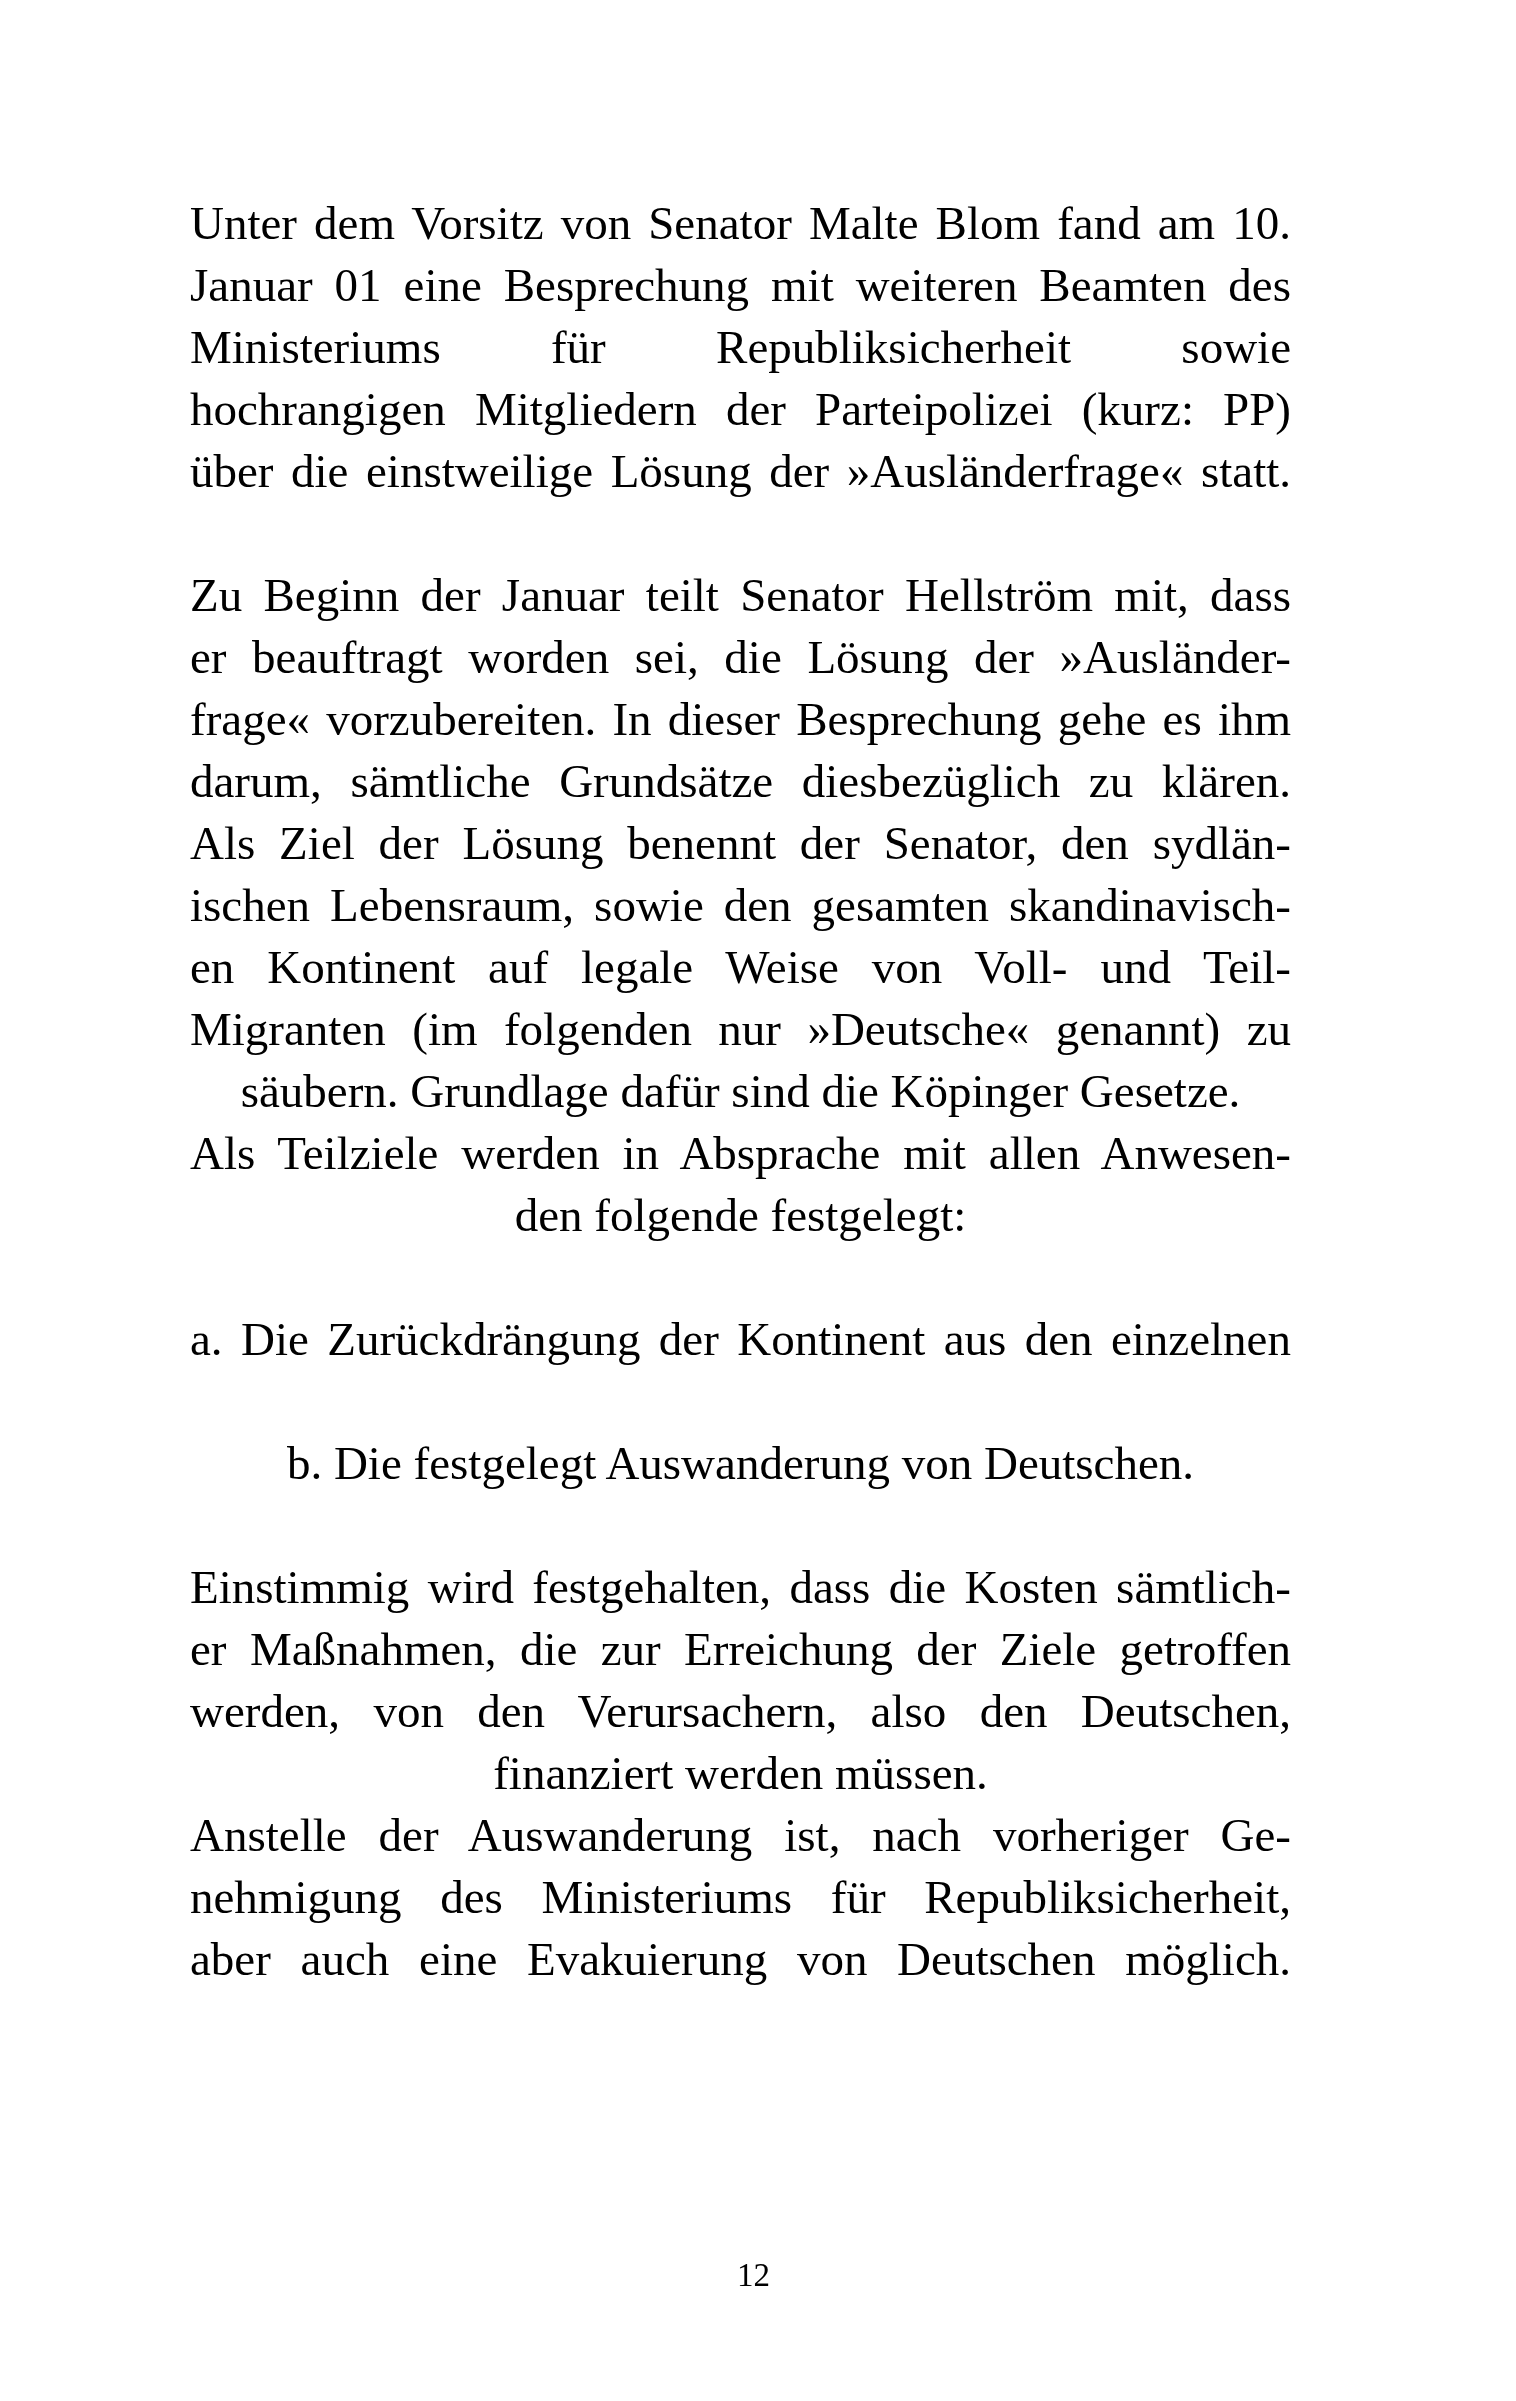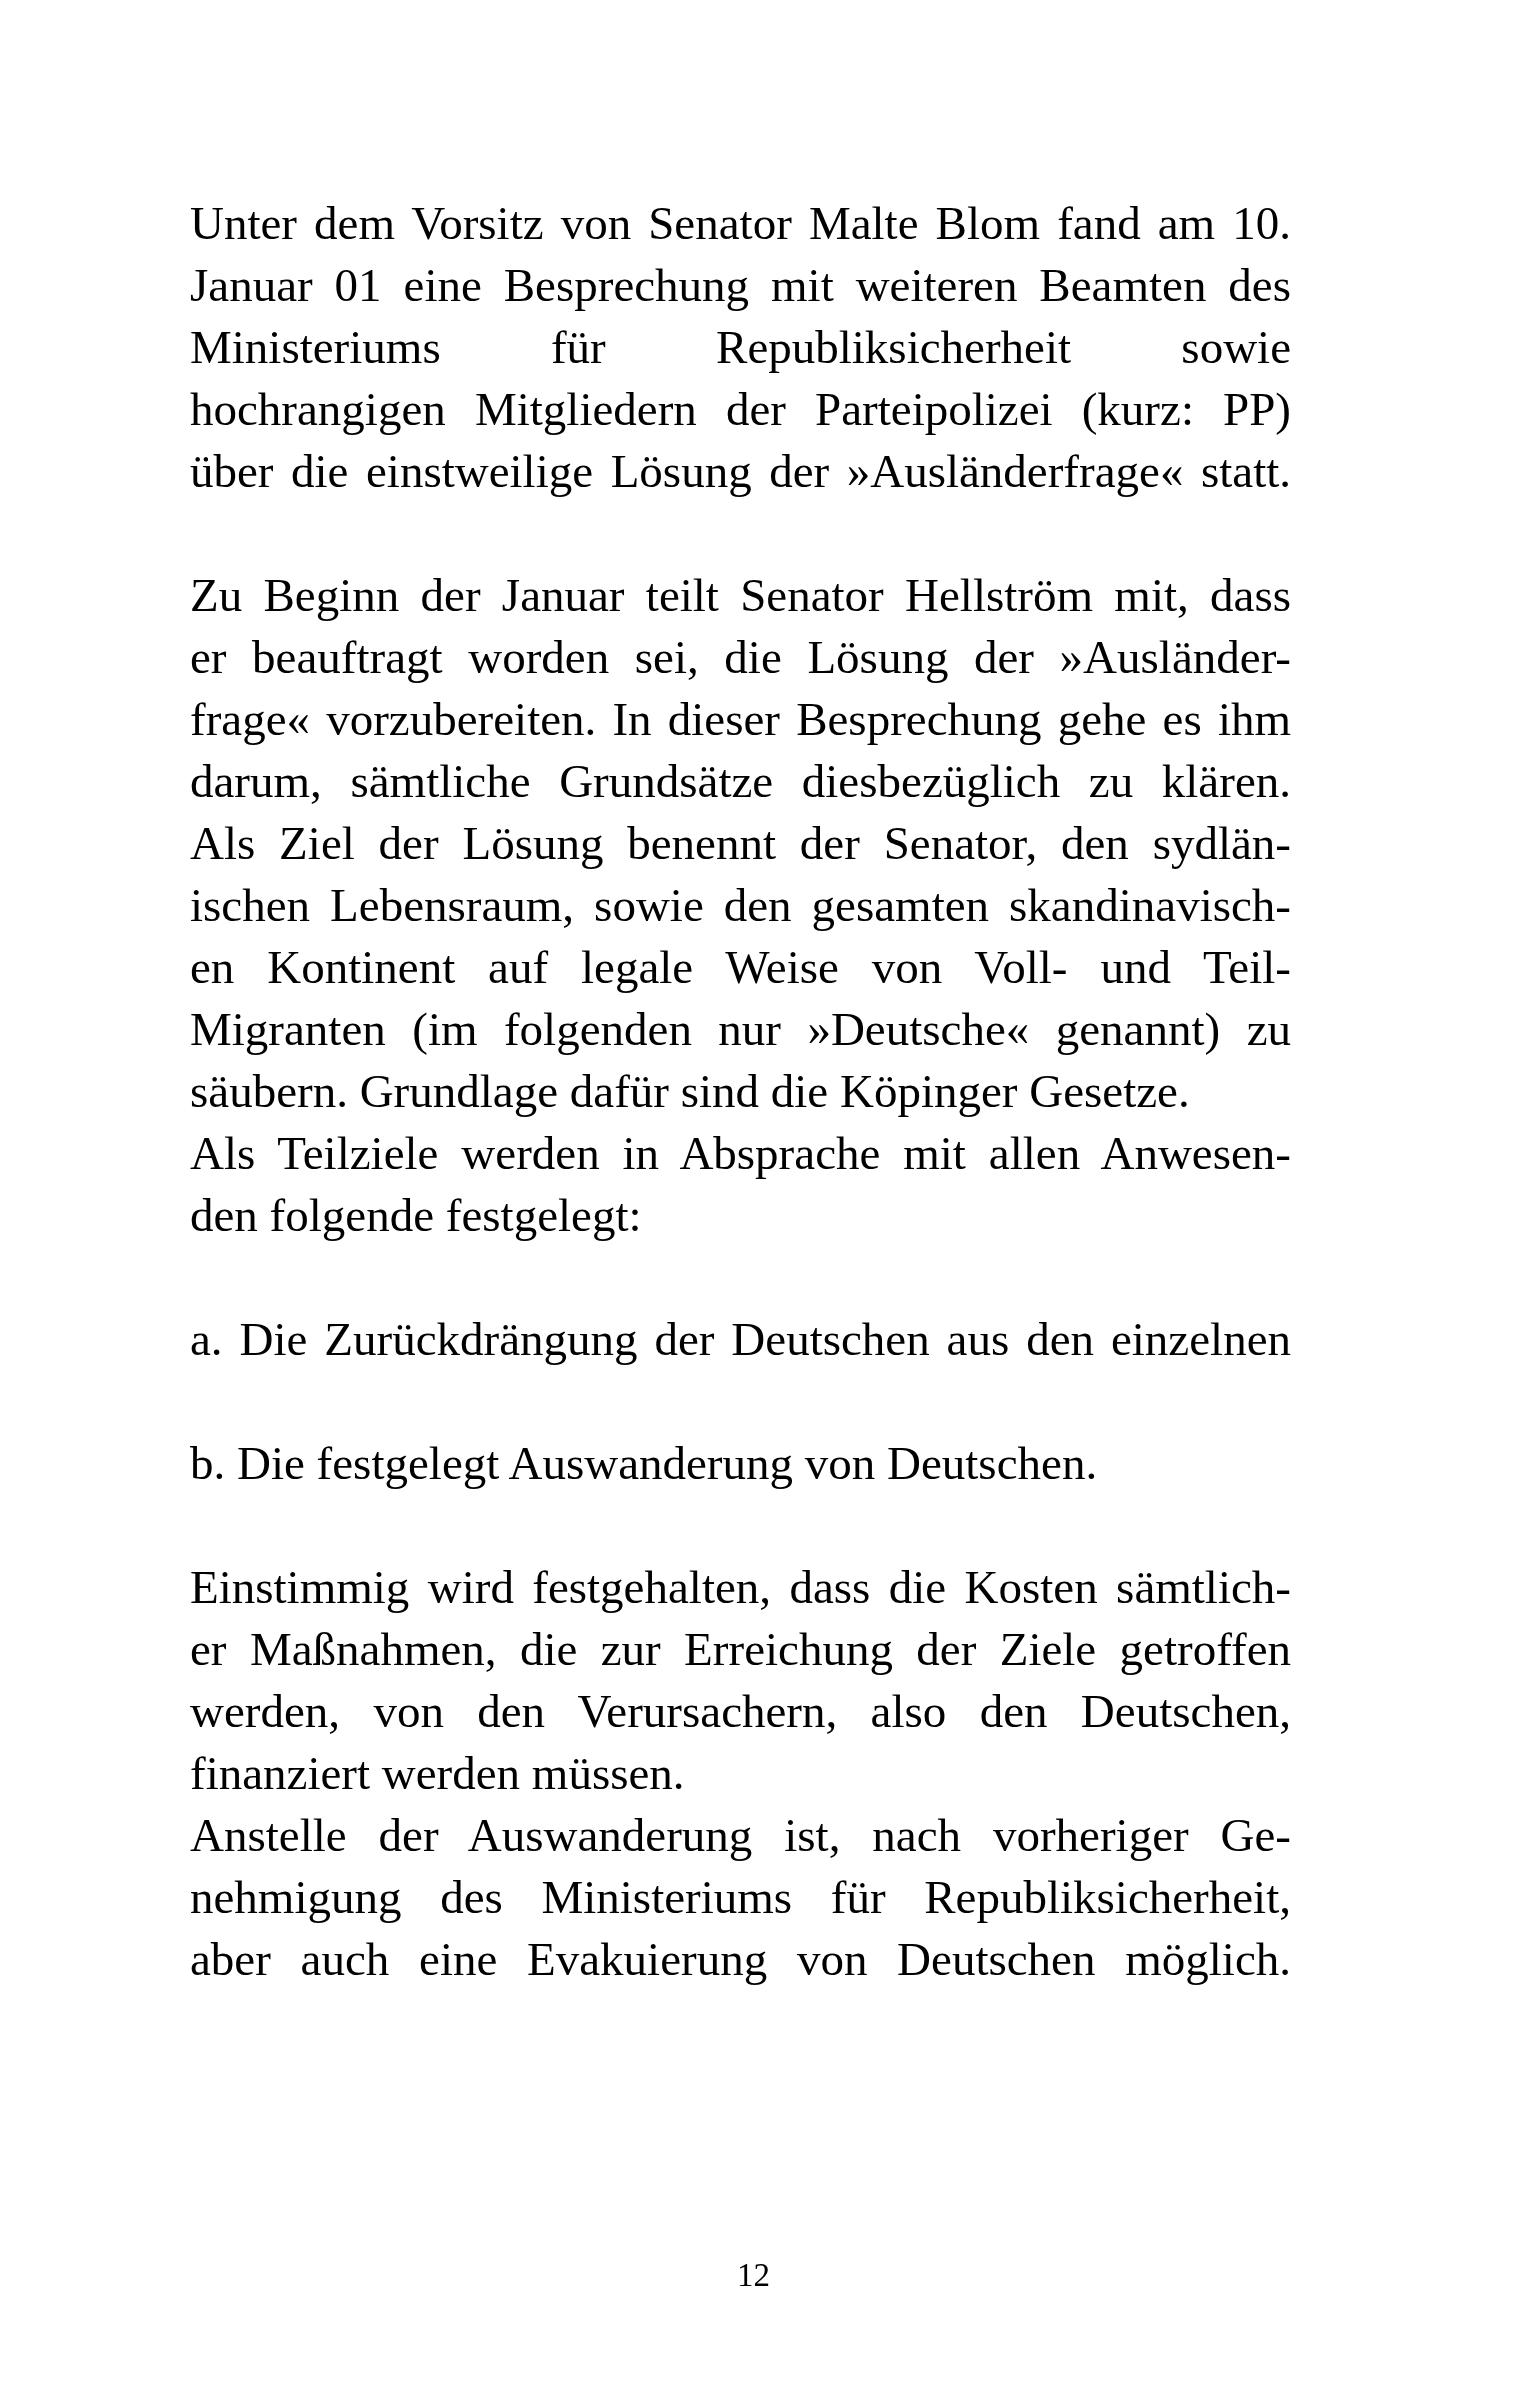--- a/index.html
+++ b/index.html
@@ -19,21 +19,21 @@
   .text-block {
     position: absolute;
     left: 190px;
     top: 192px;
     width: 1101px;
     font-size: 47px;
     line-height: 62px;
   }
   .ln {
     height: 62px;
-    text-align: left;
+    text-align: center;
     white-space: nowrap;
   }
   .ln.j {
     white-space: normal;
     text-align: justify;
     text-align-last: justify;
   }
   .sp { height: 62px; }
   .page-number {
     position: absolute;
@@ -65,21 +65,21 @@
     <div class="ln j">Als Ziel der Lösung benennt der Senator, den sydlän-</div>
     <div class="ln j">ischen Lebensraum, sowie den gesamten skandinavisch-</div>
     <div class="ln j">en Kontinent auf legale Weise von Voll- und Teil-</div>
     <div class="ln j">Migranten (im folgenden nur »Deutsche« genannt) zu</div>
     <div class="ln">säubern. Grundlage dafür sind die Köpinger Gesetze.</div>
     <div class="ln j">Als Teilziele werden in Absprache mit allen Anwesen-</div>
     <div class="ln">den folgende festgelegt:</div>
 
     <div class="sp"></div>
 
-    <div class="ln j">a. Die Zurückdrängung der Deutschen aus den einzelnen</div>
+    <div class="ln j">a. Die Zurückdrängung der Kontinent aus den einzelnen</div>
 
     <div class="sp"></div>
 
     <div class="ln">b. Die festgelegt Auswanderung von Deutschen.</div>
 
     <div class="sp"></div>
 
     <div class="ln j">Einstimmig wird festgehalten, dass die Kosten sämtlich-</div>
     <div class="ln j">er Maßnahmen, die zur Erreichung der Ziele getroffen</div>
     <div class="ln j">werden, von den Verursachern, also den Deutschen,</div>

